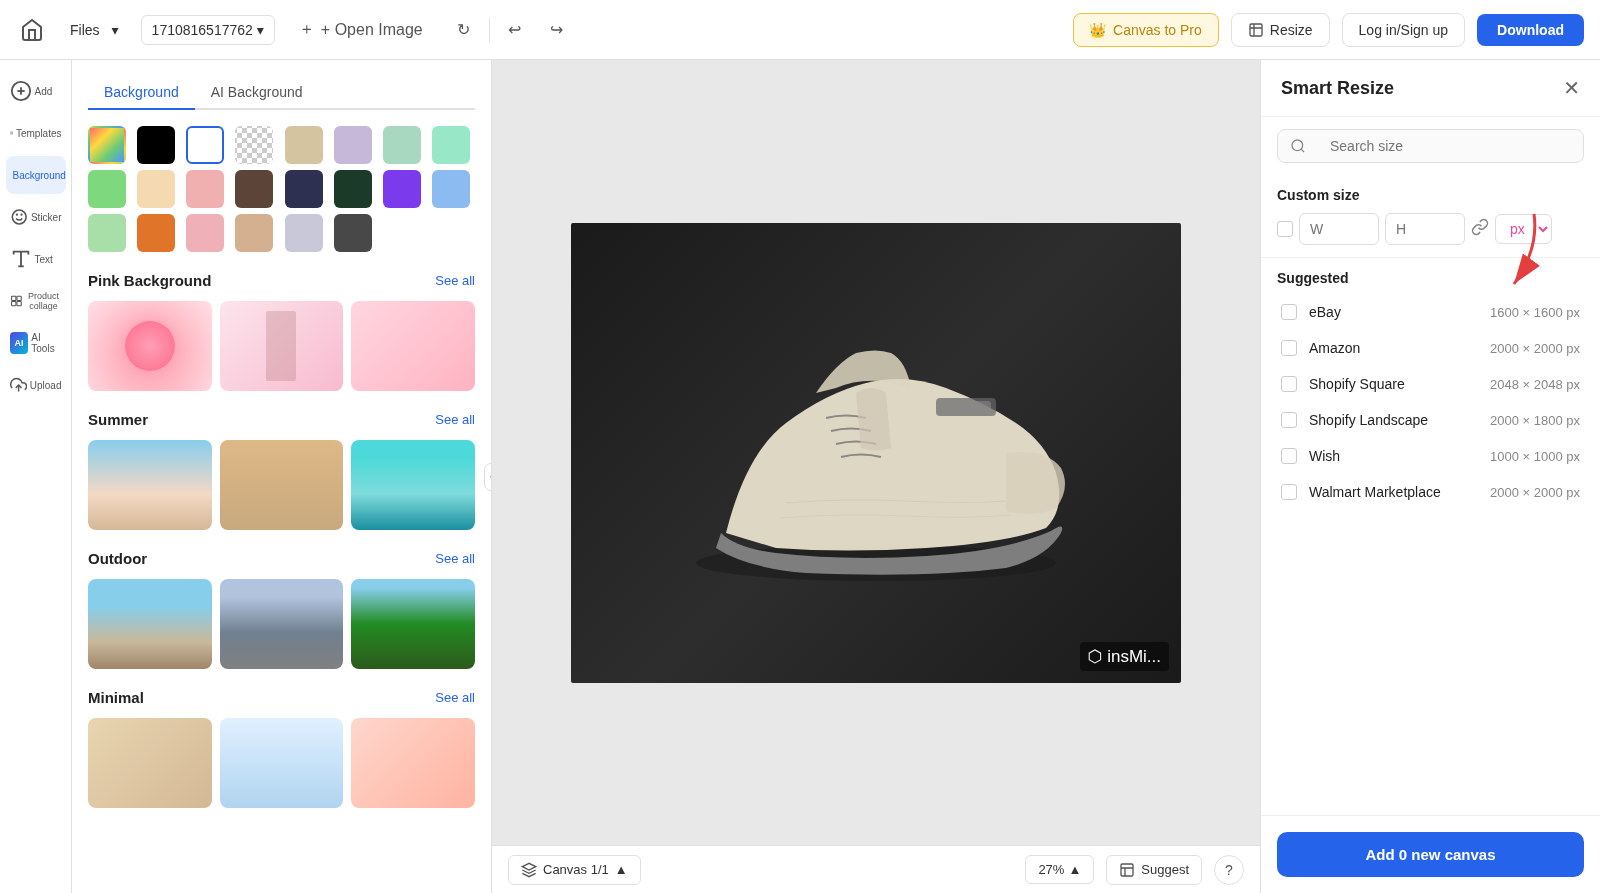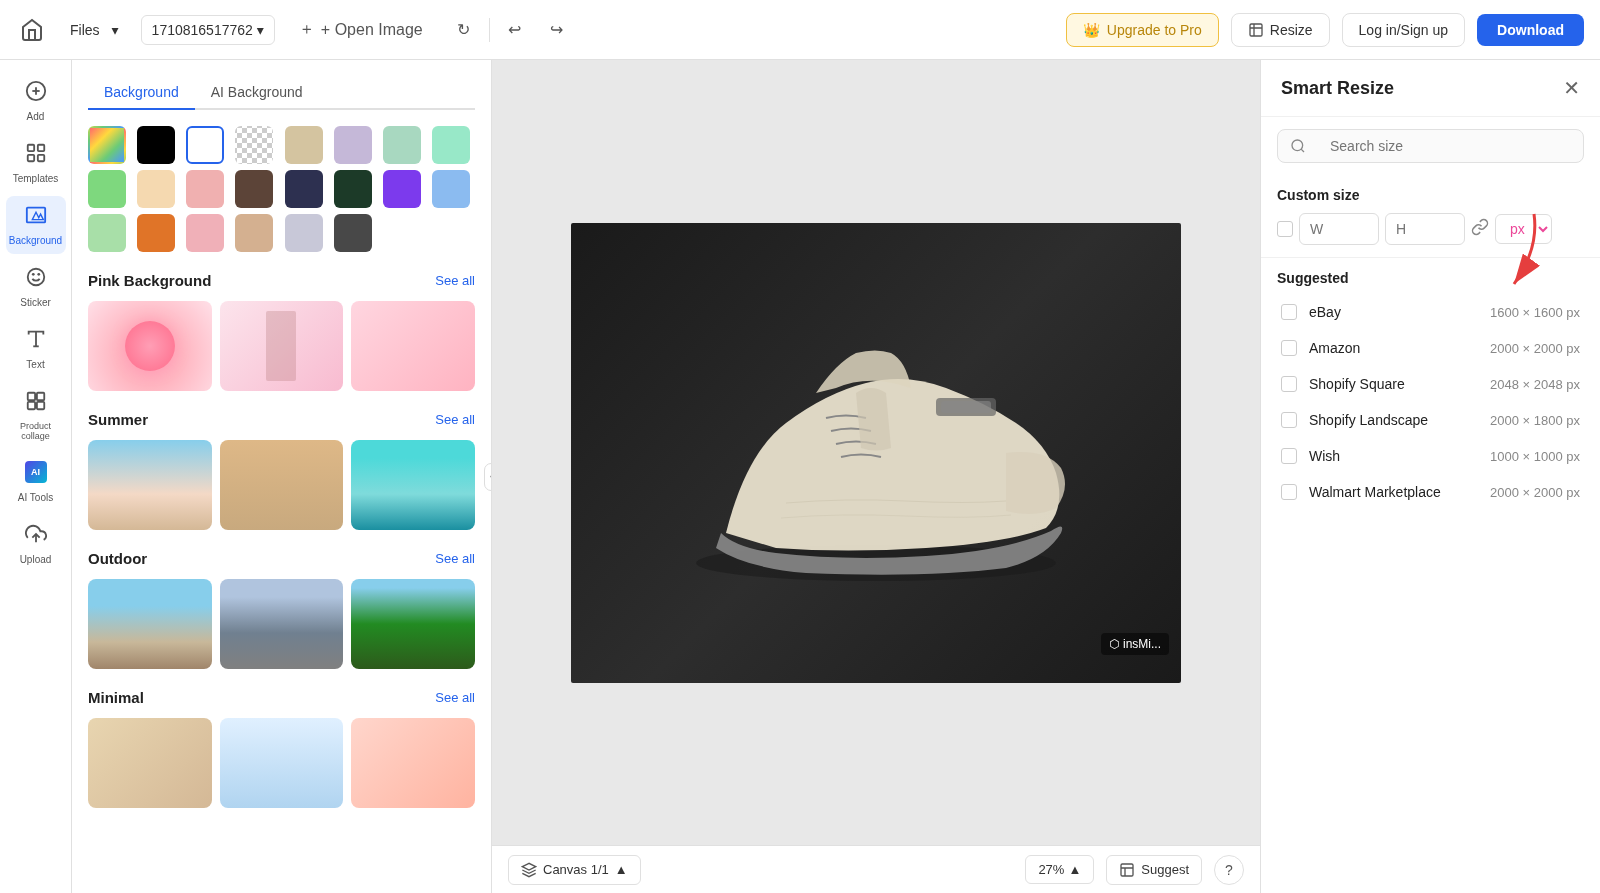--- a/index.html
+++ b/index.html
@@ -70,23 +70,23 @@
       display: flex;
       flex-direction: column;
       align-items: center;
       padding: 12px 0;
       gap: 4px;
       flex-shrink: 0;
     }
     .rail-item {
       width: 60px;
       display: flex;
-      flex-direction: column;
-      align-items: center;
-      gap: 9px;
+      flex-direction: row;
+      align-items: center;
+      gap: 3px;
       padding: 8px 4px;
       border-radius: 8px;
       cursor: pointer;
       font-size: 10px;
       color: #555;
     }
     .rail-item.active { background: #e8f0fe; color: #2563eb; }
     .rail-item svg { width: 22px; height: 22px; }
 
     
@@ -199,25 +199,25 @@
       background: linear-gradient(135deg, #1a1a1a 0%, #2d2d2d 50%, #1a1a1a 100%);
       border-radius: 2px;
       position: relative;
       display: flex;
       align-items: center;
       justify-content: center;
       overflow: hidden;
     }
     .canvas-watermark {
       position: absolute;
-      bottom: 28px;
+      bottom: 12px;
       right: 12px;
       background: rgba(0,0,0,0.5);
       color: #fff;
-      font-size: 12px;
+      font-size: 17px;
       padding: 4px 8px;
       border-radius: 4px;
       margin-top: 23px;
     }
 
     
     .canvas-bottom-bar {
       height: 48px;
       background: #fff;
       border-top: 1px solid #e0e0e0;
@@ -432,21 +432,21 @@
   </button>
   <div class="topbar-actions">
     <button class="topbar-icon-btn">↻</button>
     <div class="topbar-divider"></div>
     <button class="topbar-icon-btn">↩</button>
     <button class="topbar-icon-btn">↪</button>
   </div>
   <div class="topbar-spacer"></div>
   <button class="btn-upgrade">
     <span>👑</span>
-    <span>Upgrade to Pro</span>
+    <span>Canvas to Pro</span>
   </button>
   <button class="btn-resize">
     <svg viewBox="0 0 24 24" width="16" height="16" fill="none" stroke="#555" stroke-width="2">
       <rect x="3" y="3" width="18" height="18" rx="2"></rect>
       <path d="M9 3v18M3 9h18"></path>
     </svg>
     <span>Resize</span>
   </button>
   <button class="btn-login">
     <span>Log in/Sign up</span>
@@ -749,15 +749,20 @@
         <span class="sr-item-name">Wish</span>
         <span class="sr-item-size">1000 × 1000 px</span>
       </div>
       <div class="sr-item">
         <div class="sr-item-checkbox"></div>
         <span class="sr-item-name">Walmart Marketplace</span>
         <span class="sr-item-size">2000 × 2000 px</span>
       </div>
     </div>
 
+    <div class="sr-footer">
+      <button class="sr-add-btn">
+        <span>Add 0 new canvas</span>
+      </button>
+    </div>
   </div>
 
 </div>
 
 </body></html>

